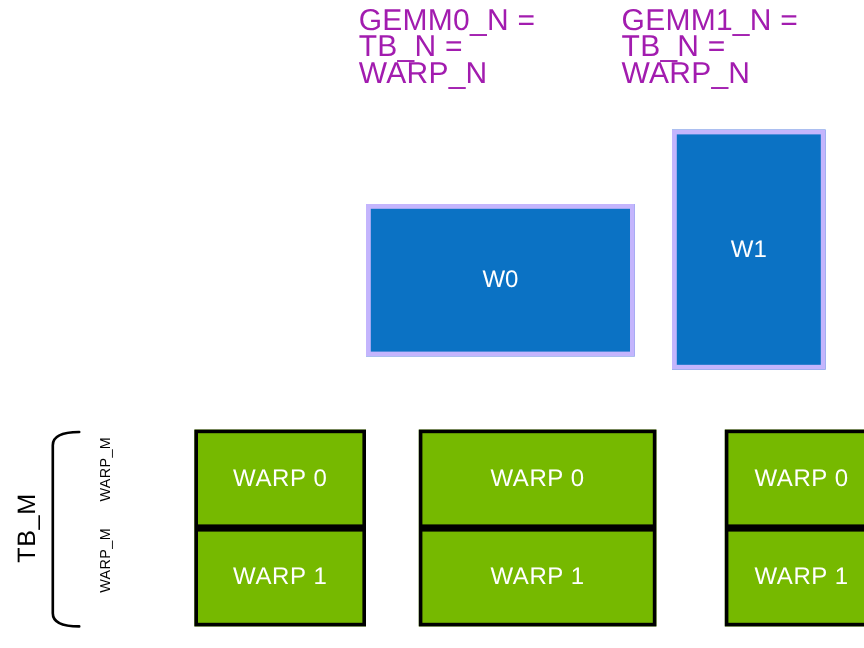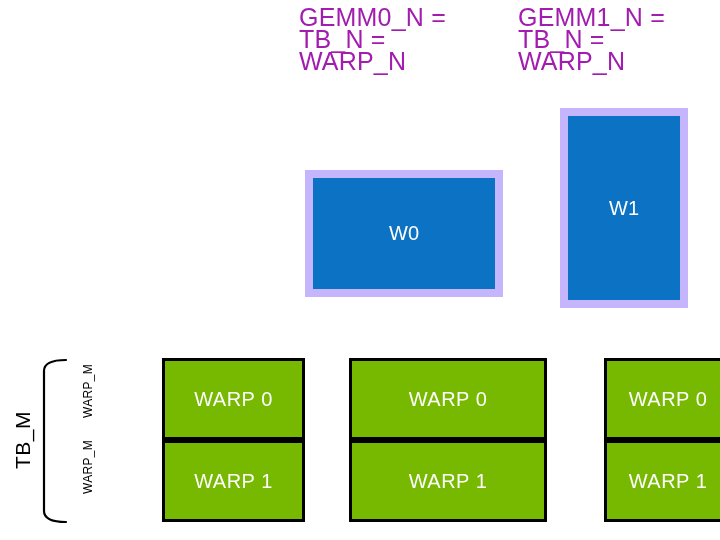--- a/index.html
+++ b/index.html
@@ -22,21 +22,21 @@
     text-align: left;
     font-size: 25px;
     line-height: 22px;
     font-weight: 500;
     color: #a21caf;
     letter-spacing: 0.2px;
   }
   .box {
     position: absolute;
     box-sizing: border-box;
-    border: 8px solid #c4b5fd;
+    border: 4px solid #c4b5fd;
     display: flex;
     align-items: center;
     justify-content: center;
     color: #ffffff;
     font-size: 20px;
   }
   .blue-box { background: #0b72c4; }
   .warp-col {
     position: absolute;
     display: flex;
@@ -86,21 +86,21 @@
     <div>GEMM0_N =</div>
     <div>TB_N =</div>
     <div>WARP_N</div>
   </div>
   <div class="col-header" style="left:518px;">
     <div>GEMM1_N =</div>
     <div>TB_N =</div>
     <div>WARP_N</div>
   </div>
 
-  <div class="box blue-box" style="left:305px; top:170px; width:198px; height:127px;">
+  <div class="box blue-box" style="left:305px; top:170px; width:224px; height:127px;">
     <span>W0</span>
   </div>
   <div class="box blue-box" style="left:560px; top:108px; width:128px; height:200px;">
     <span>W1</span>
   </div>
 
   <svg class="bracket-svg" width="45" height="185" viewBox="0 0 45 185">
     <path d="M 36 10 Q 14 10 14 21 L 14 161 Q 14 172 36 172" fill="none" stroke="#000000" stroke-width="2.2" stroke-linecap="round"></path>
   </svg>
 

